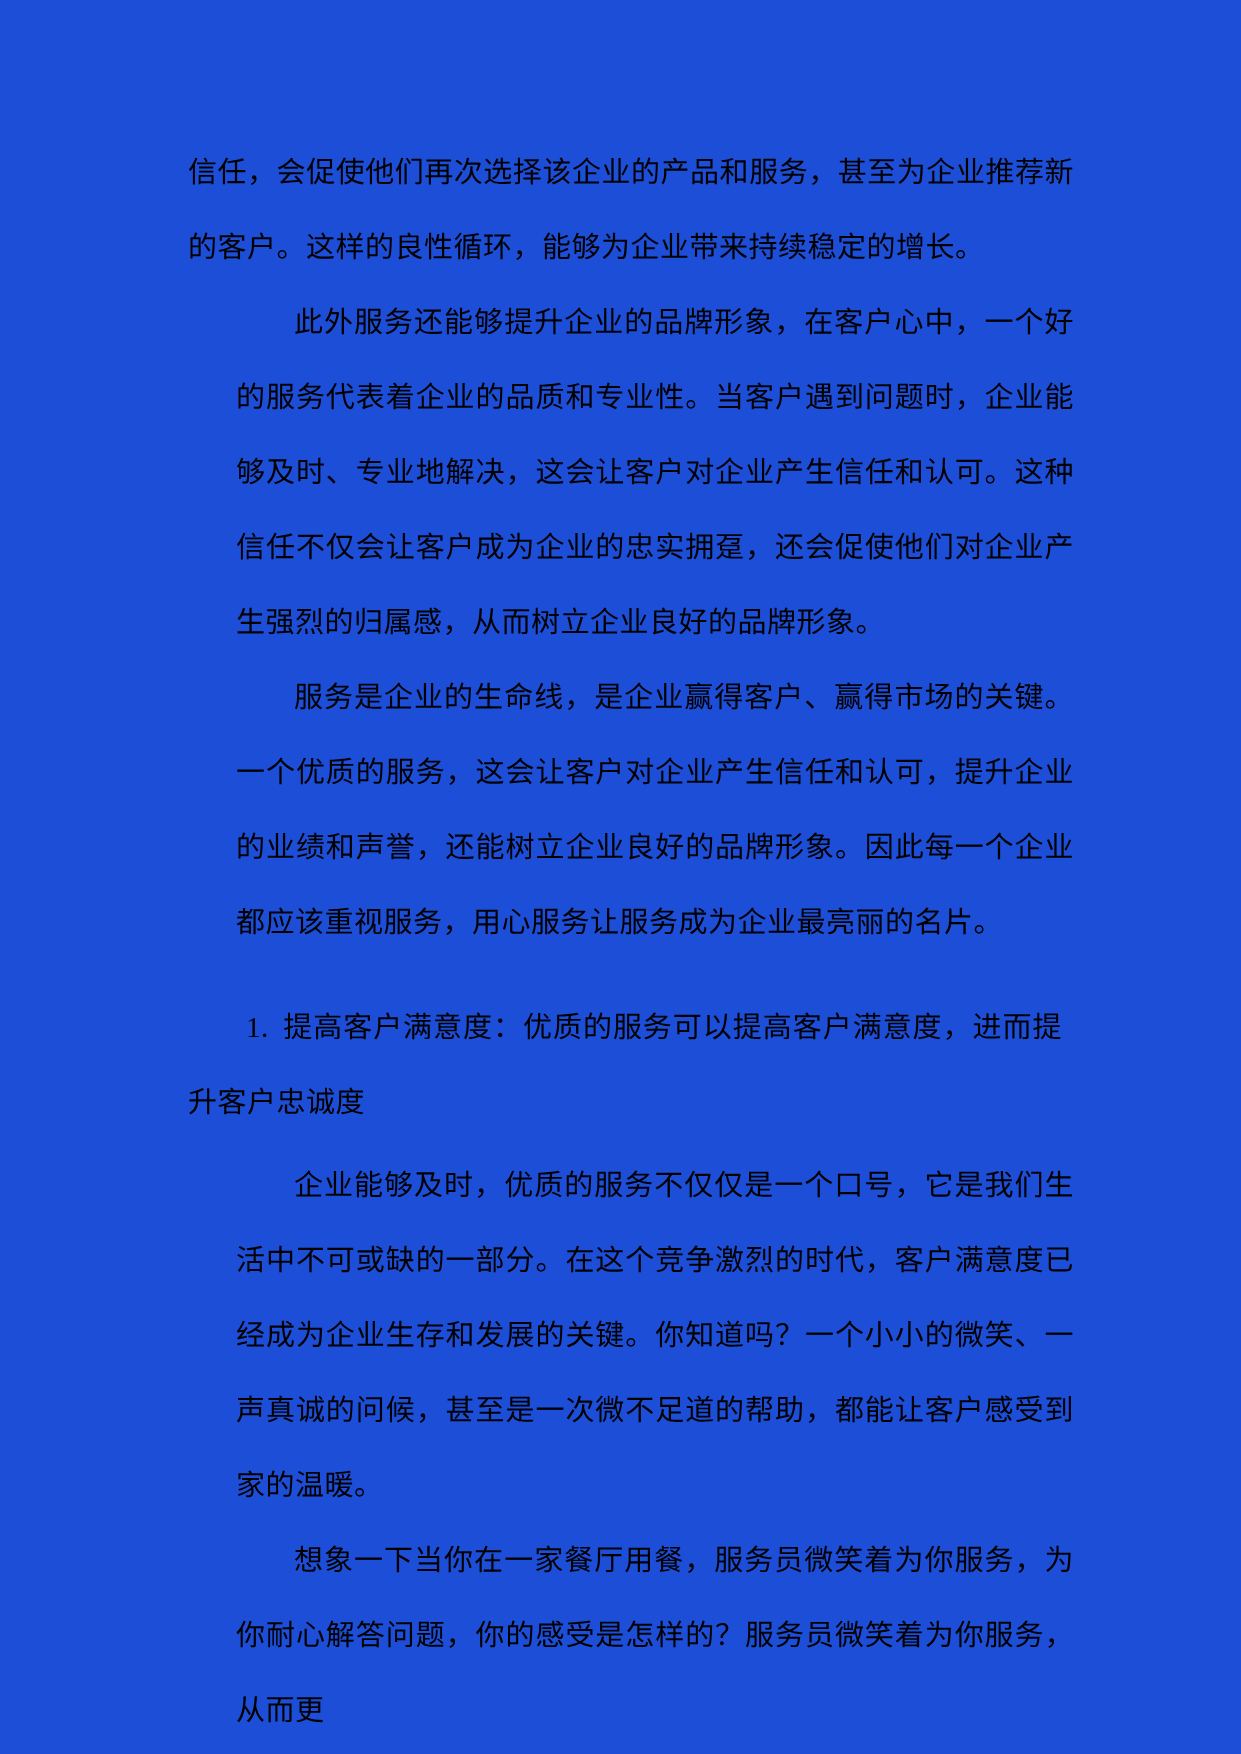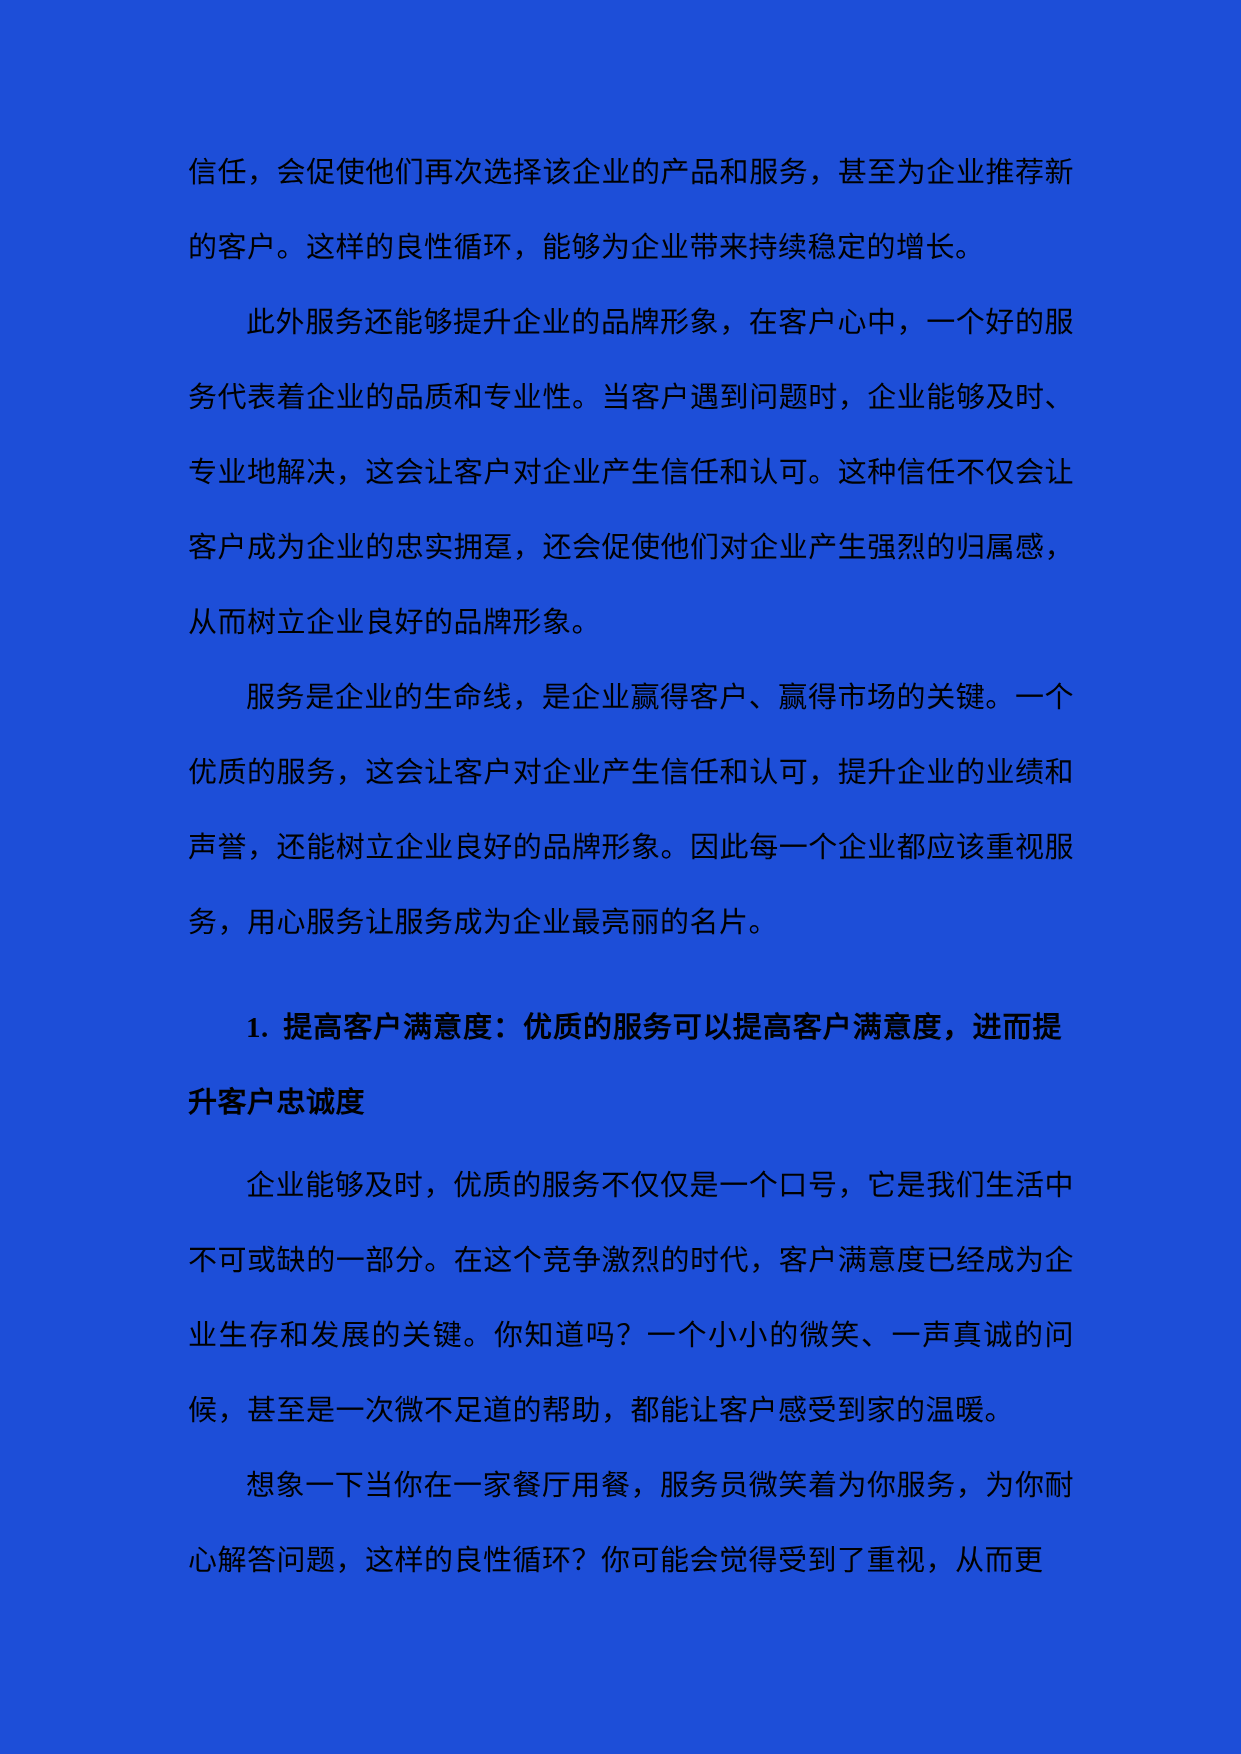--- a/index.html
+++ b/index.html
@@ -20,26 +20,27 @@
     color: #000000;
     overflow: hidden;
   }
   .para {
     margin: 0;
     text-align: justify;
     letter-spacing: 0.5px;
   }
   .para.indent {
     text-indent: 2em;
+    margin-left: 48px;
   }
   .heading {
     margin: 30px 12px 8px 0;
     text-align: justify;
     text-indent: 2em;
-    font-weight: bold;
+    font-weight: normal;
     letter-spacing: 0.5px;
   }
   .heading .num {
     margin-right: 14px;
   }
 </style>
 </head>
 <body>
 
 <div class="page">
@@ -48,14 +49,14 @@
   <p class="para indent">此外服务还能够提升企业的品牌形象，在客户心中，一个好的服务代表着企业的品质和专业性。当客户遇到问题时，企业能够及时、专业地解决，这会让客户对企业产生信任和认可。这种信任不仅会让客户成为企业的忠实拥趸，还会促使他们对企业产生强烈的归属感，从而树立企业良好的品牌形象。</p>
 
   <p class="para indent">服务是企业的生命线，是企业赢得客户、赢得市场的关键。一个优质的服务，这会让客户对企业产生信任和认可，提升企业的业绩和声誉，还能树立企业良好的品牌形象。因此每一个企业都应该重视服务，用心服务让服务成为企业最亮丽的名片。</p>
 
   <p class="heading">
     <span class="num">1.</span><span>提高客户满意度：优质的服务可以提高客户满意度，进而提升客户忠诚度</span>
   </p>
 
   <p class="para indent">企业能够及时，优质的服务不仅仅是一个口号，它是我们生活中不可或缺的一部分。在这个竞争激烈的时代，客户满意度已经成为企业生存和发展的关键。你知道吗？一个小小的微笑、一声真诚的问候，甚至是一次微不足道的帮助，都能让客户感受到家的温暖。</p>
 
-  <p class="para indent">想象一下当你在一家餐厅用餐，服务员微笑着为你服务，为你耐心解答问题，这样的良性循环？你可能会觉得受到了重视，从而更</p>
+  <p class="para indent">想象一下当你在一家餐厅用餐，服务员微笑着为你服务，为你耐心解答问题，你的感受是怎样的？服务员微笑着为你服务，从而更</p>
 </div>
 
 </body></html>

